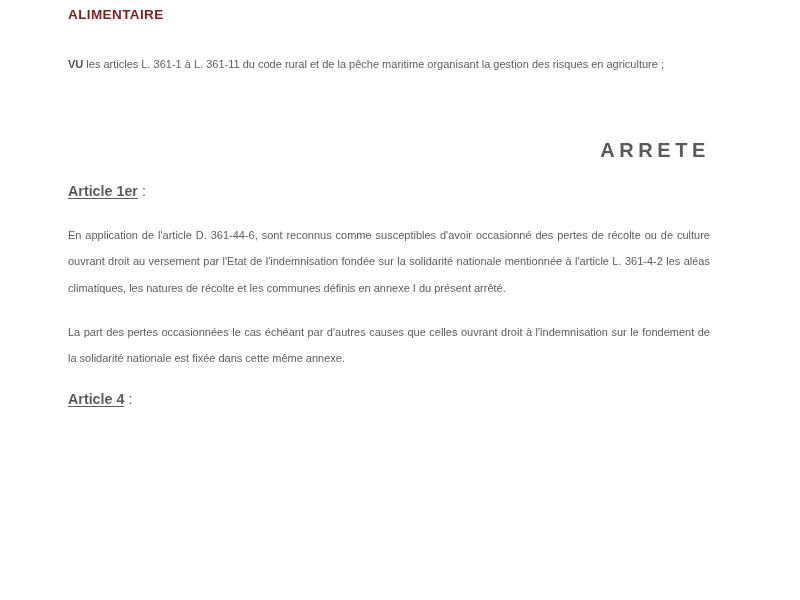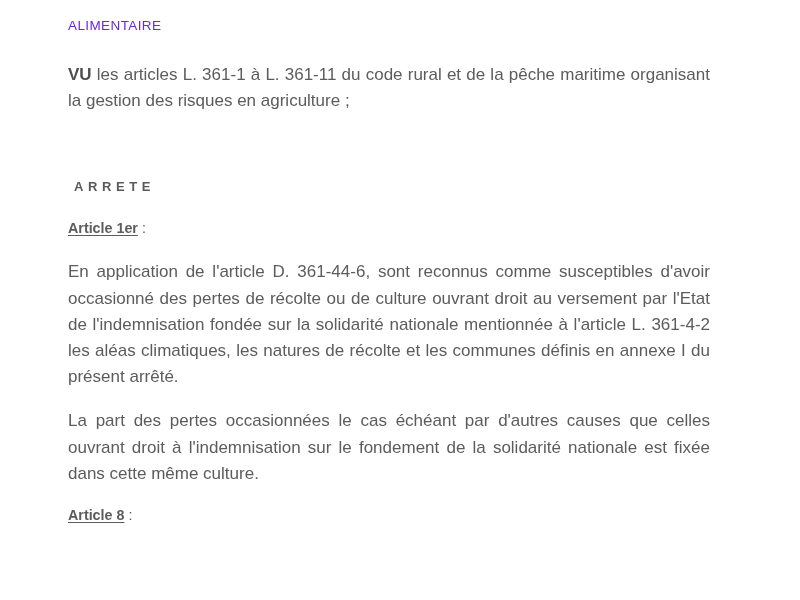--- a/index.html
+++ b/index.html
@@ -22,51 +22,51 @@
     background: #ffffff;
   }
   .content {
     position: absolute;
     left: 68px;
     top: 0px;
     width: 642px;
   }
   .heading-caps {
     font-size: 13.5px;
-    font-weight: normal;
+    font-weight: bold;
     letter-spacing: 0.4px;
     line-height: 19px;
-    color: #6d28d9;
+    color: #7f1d1d;
     margin: 0;
-    padding-top: 16px;
+    padding-top: 5px;
   }
   .para {
-    font-size: 17px;
+    font-size: 11px;
     line-height: 26.2px;
     text-align: justify;
     text-justify: inter-word;
     margin: 0;
     color: #5c5c5c;
   }
   .para .vu {
     font-weight: bold;
     color: #4f4f4f;
   }
   .gap-1 { height: 27px; }
   .gap-2 { height: 18px; }
   .gap-3 { height: 21px; }
   .gap-arrete-top { height: 23px; }
   .gap-arrete-bot { height: 19px; }
   .gap-art1 { height: 20px; }
   .gap-para { height: 18px; }
   .gap-art2 { height: 17px; }
 
   .arrete {
-    text-align: left;
-    font-size: 13px;
+    text-align: right;
+    font-size: 20px;
     font-weight: bold;
     letter-spacing: 4.6px;
     color: #5a5a5a;
     line-height: 22px;
     margin: 0;
     padding-left: 6px;
   }
   .article-head {
     font-size: 14.3px;
     line-height: 22px;
@@ -109,20 +109,20 @@
     <div class="gap-arrete-bot"></div>
 
     <p class="article-head"><span class="u">Article 1er</span><span class="colon"> :</span></p>
 
     <div class="gap-art1"></div>
 
     <p class="para">En application de l'article D. 361-44-6, sont reconnus comme susceptibles d'avoir occasionné des pertes de récolte ou de culture ouvrant droit au versement par l'Etat de l'indemnisation fondée sur la solidarité nationale mentionnée à l'article L. 361-4-2 les aléas climatiques, les natures de récolte et les communes définis en annexe I du présent arrêté.</p>
 
     <div class="gap-para"></div>
 
-    <p class="para">La part des pertes occasionnées le cas échéant par d'autres causes que celles ouvrant droit à l'indemnisation sur le fondement de la solidarité nationale est fixée dans cette même culture.</p>
+    <p class="para">La part des pertes occasionnées le cas échéant par d'autres causes que celles ouvrant droit à l'indemnisation sur le fondement de la solidarité nationale est fixée dans cette même annexe.</p>
 
     <div class="gap-art2"></div>
 
-    <p class="article-head"><span class="u">Article 8</span><span class="colon"> :</span></p>
+    <p class="article-head"><span class="u">Article 4</span><span class="colon"> :</span></p>
 
   </div>
 </div>
 
 </body></html>

